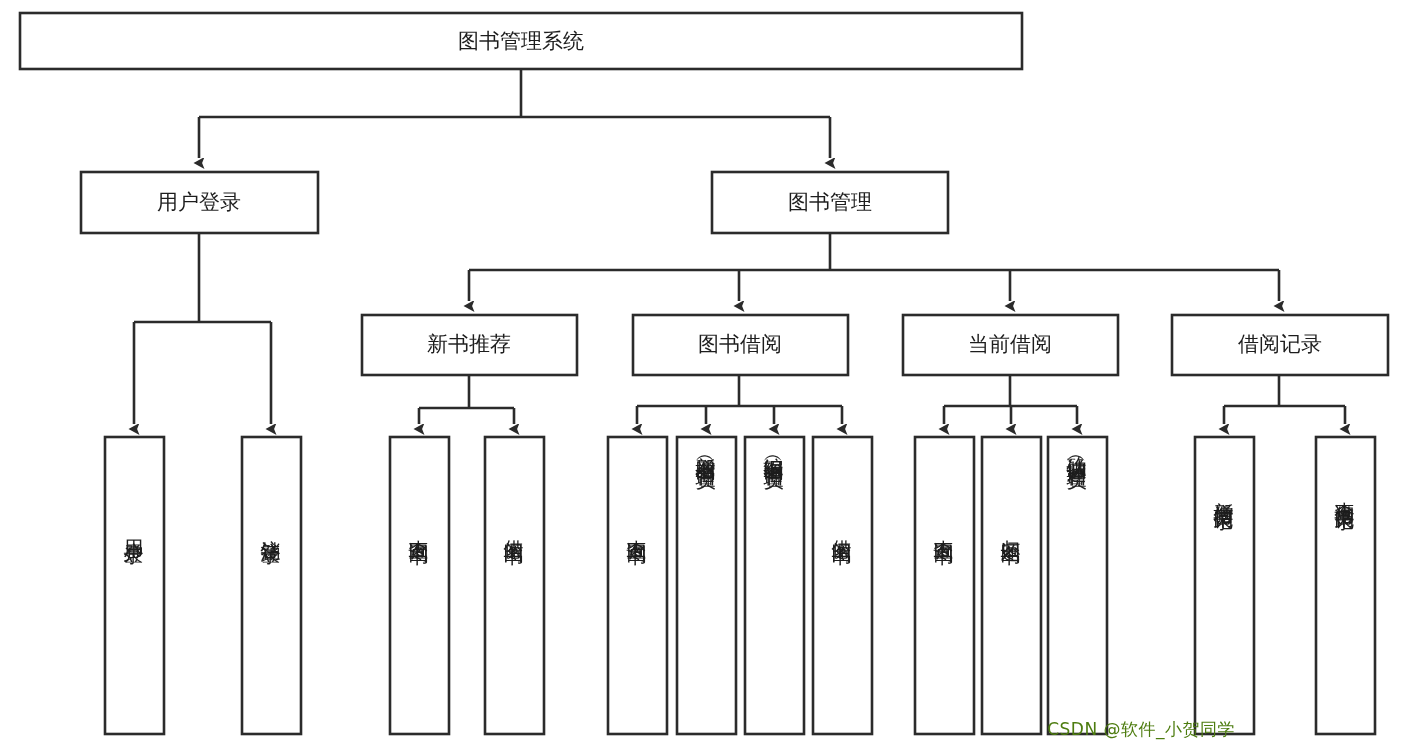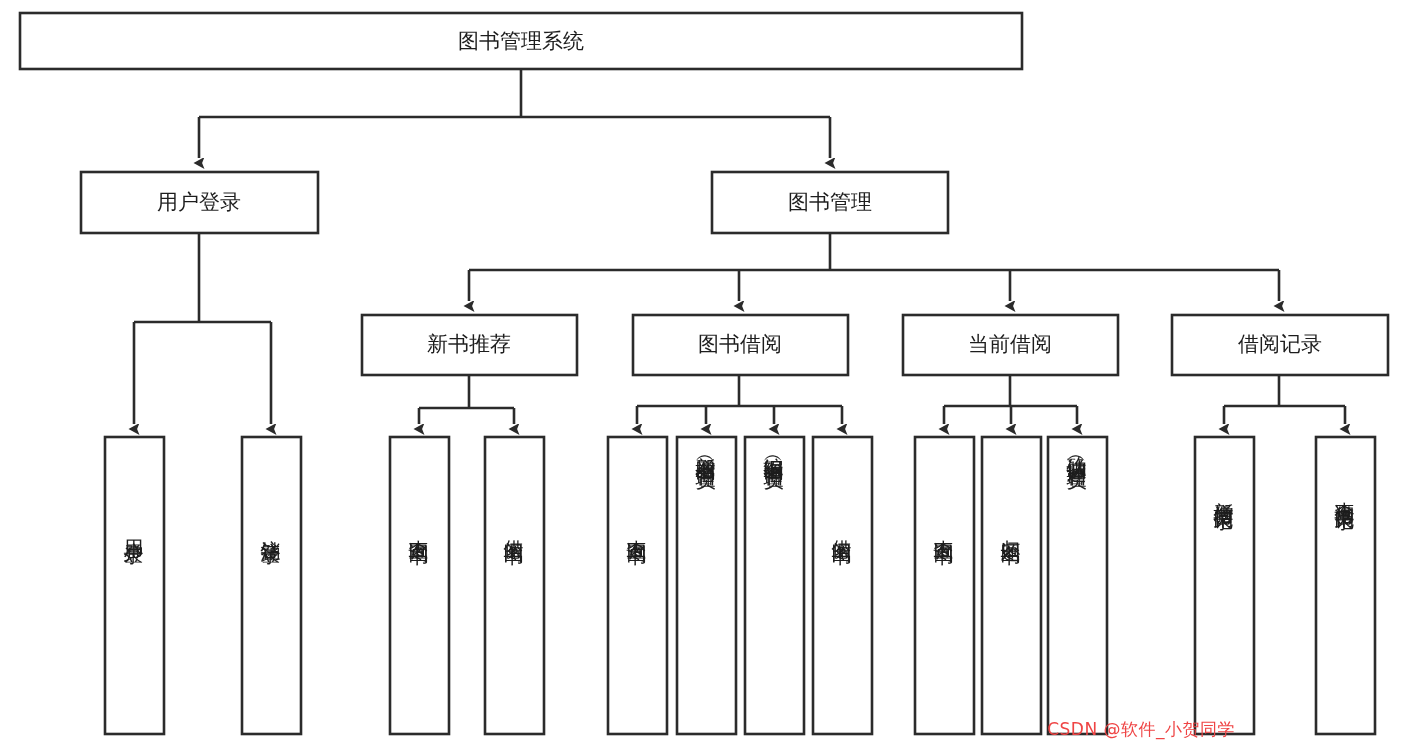--- a/index.html
+++ b/index.html
@@ -56,21 +56,21 @@
   .arrow-head {
     fill: #2b2b2b;
     stroke: none;
   }
   .watermark {
     position: absolute;
     right: 8px;
     bottom: 6px;
     font-family: "DejaVu Sans", "Liberation Sans", sans-serif;
     font-size: 17px;
-    color: #ef4444;
+    color: #4d7c0f;
     white-space: nowrap;
     letter-spacing: 0.5px;
     pointer-events: none;
   }
 </style>
 </head>
 <body>
 
 <div id="diagram-root">
 

